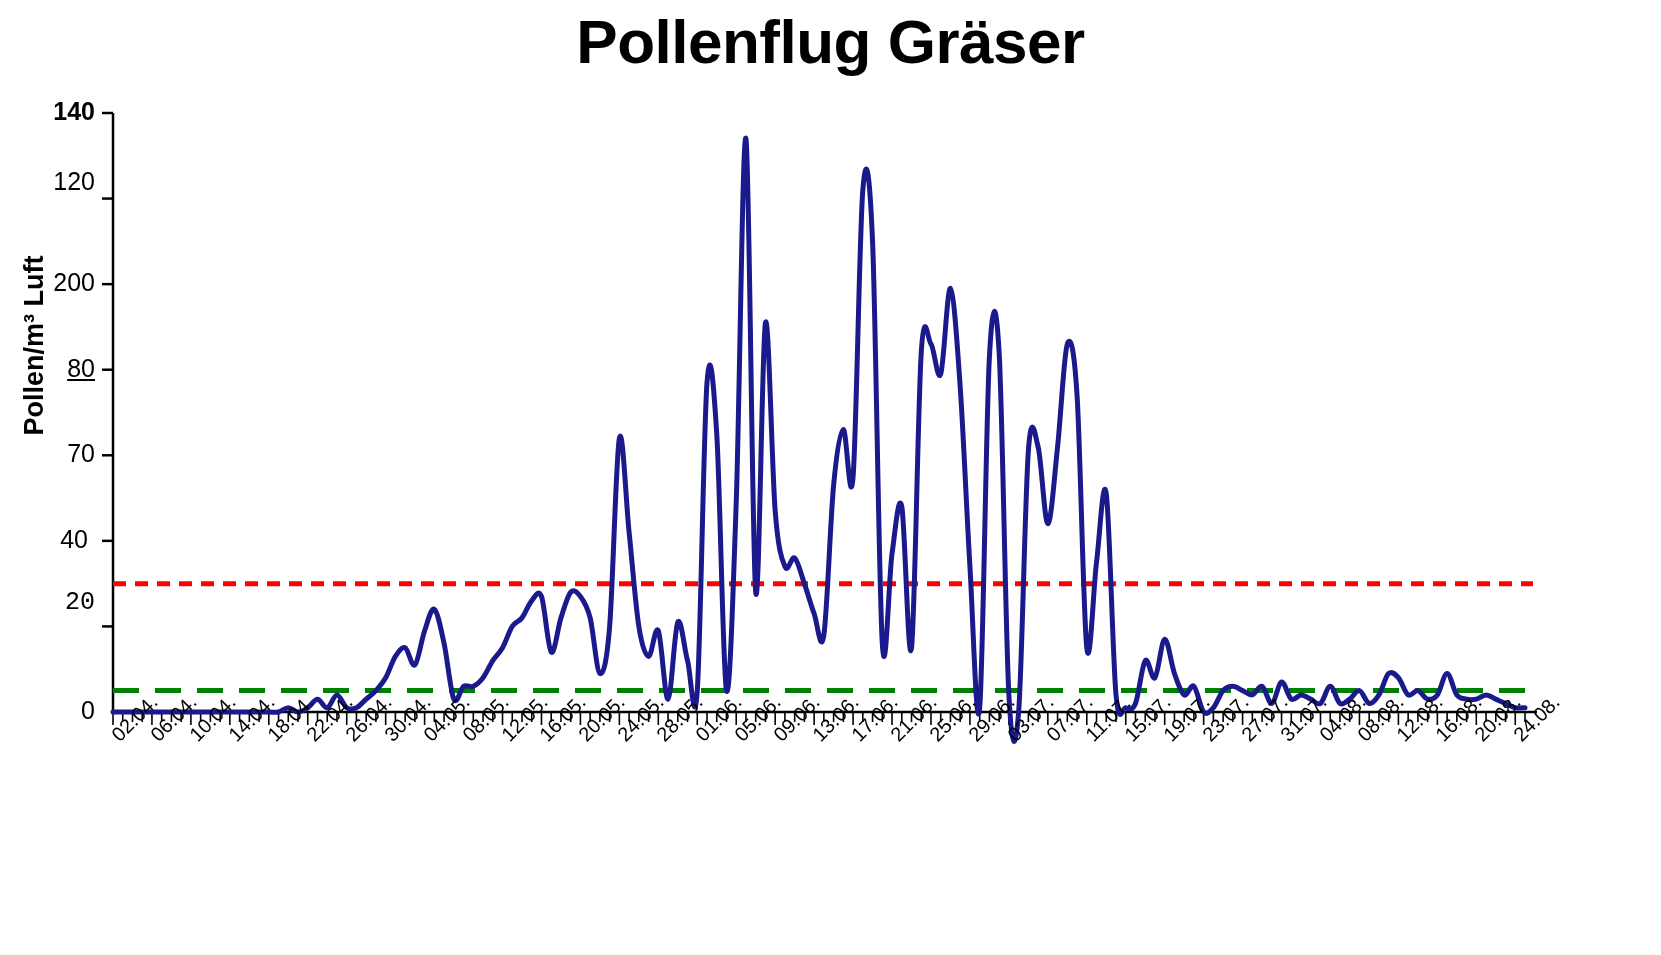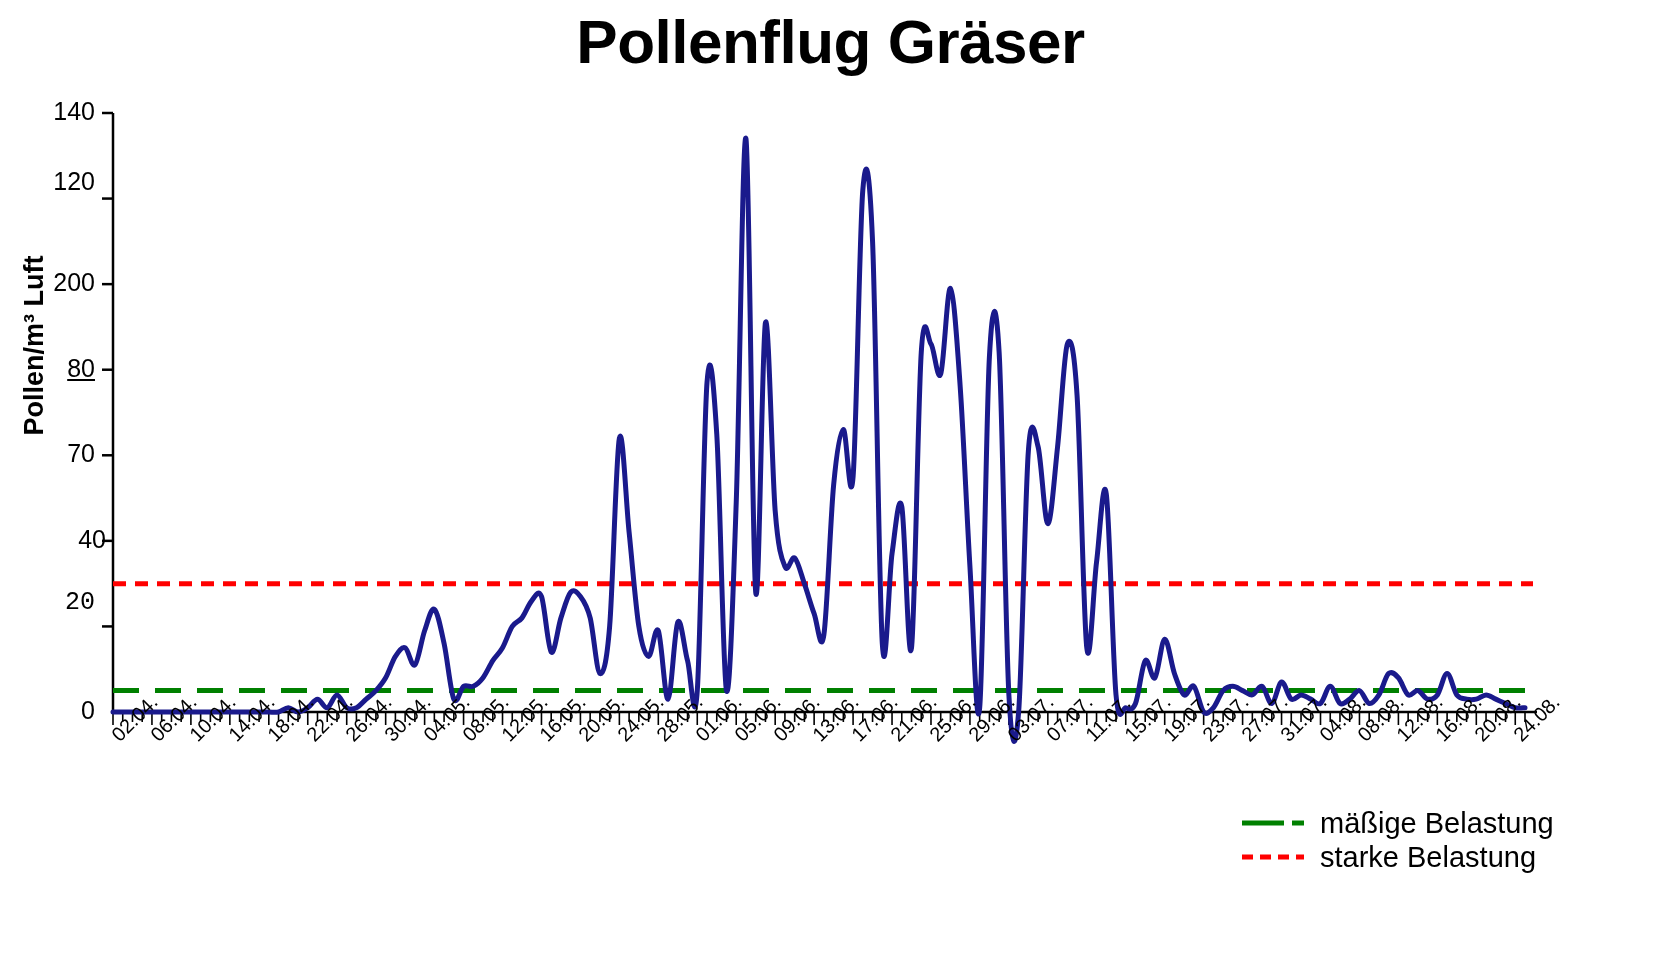--- a/index.html
+++ b/index.html
@@ -215,26 +215,26 @@
         <line x1="113" y1="583.6428571428571" x2="1533" y2="583.6428571428571" stroke="#ff0000" stroke-width="5" stroke-dasharray="13 9" stroke-linecap="butt"></line>
       </g>
     <g id="svg-series">
         <path d="M 113.00 712.00 C 114.62 712.00, 119.49 712.00, 122.74 712.00 C 125.98 712.00, 129.23 712.00, 132.48 712.00 C 135.72 712.00, 138.97 712.00, 142.21 712.00 C 145.46 712.00, 148.71 712.00, 151.95 712.00 C 155.20 712.00, 158.44 712.00, 161.69 712.00 C 164.94 712.00, 168.18 712.00, 171.43 712.00 C 174.67 712.00, 177.92 712.00, 181.17 712.00 C 184.41 712.00, 187.66 712.00, 190.90 712.00 C 194.15 712.00, 197.40 712.00, 200.64 712.00 C 203.89 712.00, 207.13 712.00, 210.38 712.00 C 213.63 712.00, 216.87 712.00, 220.12 712.00 C 223.36 712.00, 226.61 712.00, 229.86 712.00 C 233.10 712.00, 236.35 712.00, 239.59 712.00 C 242.84 712.00, 246.09 712.00, 249.33 712.00 C 252.58 712.00, 255.82 712.00, 259.07 712.00 C 262.31 712.00, 265.56 712.00, 268.81 712.00 C 272.05 712.00, 275.30 712.71, 278.54 712.00 C 281.79 711.29, 285.04 707.72, 288.28 707.72 C 291.53 707.72, 294.77 712.00, 298.02 712.00 C 301.27 712.00, 304.51 709.86, 307.76 707.72 C 311.00 705.58, 314.25 699.16, 317.50 699.16 C 320.74 699.16, 323.99 708.43, 327.23 707.72 C 330.48 707.01, 333.73 694.89, 336.97 694.89 C 340.22 694.89, 343.46 705.58, 346.71 707.72 C 349.96 709.86, 353.20 709.15, 356.45 707.72 C 359.69 706.30, 362.94 702.02, 366.19 699.16 C 369.43 696.31, 372.68 694.17, 375.92 690.61 C 379.17 687.04, 382.42 683.48, 385.66 677.77 C 388.91 672.07, 392.15 661.37, 395.40 656.38 C 398.65 651.39, 401.89 646.40, 405.14 647.82 C 408.38 649.25, 411.63 667.79, 414.88 664.94 C 418.12 662.08, 421.37 639.98, 424.61 630.71 C 427.86 621.44, 431.11 607.17, 434.35 609.31 C 437.60 611.45, 440.84 628.57, 444.09 643.54 C 447.34 658.52, 450.58 692.03, 453.83 699.16 C 457.07 706.30, 460.32 688.47, 463.57 686.33 C 466.81 684.19, 470.06 687.75, 473.30 686.33 C 476.55 684.90, 479.80 682.05, 483.04 677.77 C 486.29 673.49, 489.53 665.65, 492.78 660.66 C 496.03 655.67, 499.27 653.53, 502.52 647.82 C 505.76 642.12, 509.01 631.42, 512.26 626.43 C 515.50 621.44, 518.75 622.15, 521.99 617.87 C 525.24 613.59, 528.49 604.32, 531.73 600.76 C 534.98 597.19, 538.22 587.92, 541.47 596.48 C 544.71 605.04, 547.96 648.53, 551.21 652.10 C 554.45 655.67, 557.70 627.85, 560.94 617.87 C 564.19 607.89, 567.44 595.77, 570.68 592.20 C 573.93 588.63, 577.17 592.20, 580.42 596.48 C 583.67 600.76, 586.91 605.04, 590.16 617.87 C 593.40 630.71, 596.65 672.07, 599.90 673.49 C 603.14 674.92, 606.39 665.65, 609.63 626.43 C 612.88 587.21, 616.13 453.86, 619.37 438.17 C 622.62 422.48, 625.86 500.92, 629.11 532.30 C 632.36 563.68, 635.60 605.75, 638.85 626.43 C 642.09 647.11, 645.34 655.67, 648.59 656.38 C 651.83 657.09, 655.08 623.58, 658.32 630.71 C 661.57 637.84, 664.82 700.59, 668.06 699.16 C 671.31 697.74, 674.55 628.57, 677.80 622.15 C 681.05 615.73, 684.29 649.25, 687.54 660.66 C 690.78 672.07, 694.03 736.96, 697.28 690.61 C 700.52 644.26, 703.77 425.34, 707.01 382.55 C 710.26 339.76, 713.51 382.55, 716.75 433.89 C 720.00 485.24, 723.24 679.20, 726.49 690.61 C 729.74 702.02, 732.98 594.34, 736.23 502.35 C 739.47 410.36, 742.72 123.70, 745.97 138.67 C 749.21 153.65, 752.46 561.54, 755.70 592.20 C 758.95 622.86, 762.20 336.20, 765.44 322.65 C 768.69 309.10, 771.93 470.26, 775.18 510.91 C 778.43 551.55, 781.67 558.68, 784.92 566.53 C 788.16 574.37, 791.41 555.12, 794.66 557.97 C 797.90 560.82, 801.15 574.37, 804.39 583.64 C 807.64 592.91, 810.89 605.04, 814.13 613.59 C 817.38 622.15, 820.62 656.38, 823.87 634.99 C 827.11 613.59, 830.36 519.46, 833.61 485.24 C 836.85 451.01, 840.10 431.04, 843.34 429.61 C 846.59 428.19, 849.84 516.61, 853.08 476.68 C 856.33 436.75, 859.57 229.23, 862.82 190.01 C 866.07 150.79, 869.31 165.77, 872.56 241.36 C 875.80 316.95, 879.05 591.49, 882.30 643.54 C 885.54 695.60, 888.79 576.51, 892.03 553.69 C 895.28 530.87, 898.53 490.94, 901.77 506.63 C 905.02 522.32, 908.26 673.49, 911.51 647.82 C 914.76 622.15, 918.00 403.23, 921.25 352.60 C 924.49 301.97, 927.74 340.48, 930.99 344.04 C 934.23 347.61, 937.48 383.26, 940.72 373.99 C 943.97 364.72, 947.22 286.28, 950.46 288.42 C 953.71 290.56, 956.95 340.48, 960.20 386.83 C 963.45 433.18, 966.69 513.05, 969.94 566.53 C 973.18 620.01, 976.43 742.66, 979.68 707.72 C 982.92 672.78, 986.17 416.07, 989.41 356.88 C 992.66 297.69, 995.91 296.27, 999.15 352.60 C 1002.40 408.93, 1005.64 634.99, 1008.89 694.89 C 1012.14 754.79, 1015.38 752.65, 1018.63 712.00 C 1021.87 671.35, 1025.12 495.22, 1028.37 451.01 C 1031.61 406.80, 1034.86 434.61, 1038.10 446.73 C 1041.35 458.85, 1044.60 523.74, 1047.84 523.74 C 1051.09 523.74, 1054.33 476.68, 1057.58 446.73 C 1060.83 416.78, 1064.07 352.60, 1067.32 344.04 C 1070.56 335.49, 1073.81 344.76, 1077.06 395.39 C 1080.30 446.02, 1083.55 620.01, 1086.79 647.82 C 1090.04 675.63, 1093.29 587.92, 1096.53 562.25 C 1099.78 536.58, 1103.02 471.69, 1106.27 493.79 C 1109.51 515.90, 1112.76 659.23, 1116.01 694.89 C 1119.25 730.54, 1122.50 706.30, 1125.74 707.72 C 1128.99 709.15, 1132.24 711.29, 1135.48 703.44 C 1138.73 695.60, 1141.97 664.94, 1145.22 660.66 C 1148.47 656.38, 1151.71 681.34, 1154.96 677.77 C 1158.20 674.21, 1161.45 639.98, 1164.70 639.26 C 1167.94 638.55, 1171.19 664.22, 1174.43 673.49 C 1177.68 682.76, 1180.93 692.75, 1184.17 694.89 C 1187.42 697.02, 1190.66 683.48, 1193.91 686.33 C 1197.16 689.18, 1200.40 708.43, 1203.65 712.00 C 1206.89 715.57, 1210.14 711.29, 1213.39 707.72 C 1216.63 704.16, 1219.88 694.17, 1223.12 690.61 C 1226.37 687.04, 1229.62 686.33, 1232.86 686.33 C 1236.11 686.33, 1239.35 689.18, 1242.60 690.61 C 1245.85 692.03, 1249.09 695.60, 1252.34 694.89 C 1255.58 694.17, 1258.83 684.90, 1262.08 686.33 C 1265.32 687.75, 1268.57 704.16, 1271.81 703.44 C 1275.06 702.73, 1278.31 682.76, 1281.55 682.05 C 1284.80 681.34, 1288.04 697.02, 1291.29 699.16 C 1294.54 701.30, 1297.78 694.89, 1301.03 694.89 C 1304.27 694.89, 1307.52 697.74, 1310.77 699.16 C 1314.01 700.59, 1317.26 705.58, 1320.50 703.44 C 1323.75 701.30, 1327.00 686.33, 1330.24 686.33 C 1333.49 686.33, 1336.73 701.30, 1339.98 703.44 C 1343.23 705.58, 1346.47 701.30, 1349.72 699.16 C 1352.96 697.02, 1356.21 689.89, 1359.46 690.61 C 1362.70 691.32, 1365.95 702.73, 1369.19 703.44 C 1372.44 704.16, 1375.69 699.88, 1378.93 694.89 C 1382.18 689.89, 1385.42 676.35, 1388.67 673.49 C 1391.91 670.64, 1395.16 674.21, 1398.41 677.77 C 1401.65 681.34, 1404.90 692.75, 1408.14 694.89 C 1411.39 697.02, 1414.64 689.89, 1417.88 690.61 C 1421.13 691.32, 1424.37 698.45, 1427.62 699.16 C 1430.87 699.88, 1434.11 699.16, 1437.36 694.89 C 1440.60 690.61, 1443.85 673.49, 1447.10 673.49 C 1450.34 673.49, 1453.59 690.61, 1456.83 694.89 C 1460.08 699.16, 1463.33 698.45, 1466.57 699.16 C 1469.82 699.88, 1473.06 699.88, 1476.31 699.16 C 1479.56 698.45, 1482.80 694.89, 1486.05 694.89 C 1489.29 694.89, 1492.54 697.74, 1495.79 699.16 C 1499.03 700.59, 1502.28 702.02, 1505.52 703.44 C 1508.77 704.87, 1512.02 707.01, 1515.26 707.72 C 1518.51 708.43, 1523.38 707.72, 1525.00 707.72" fill="none" stroke="#1a1a8c" stroke-width="5" stroke-linejoin="round" stroke-linecap="round"></path>
       </g>
   </svg>
 
   <div id="ytick-labels">
       <div class="ytick-label" style="left: 35px; top: 696px;">0</div>
       <div class="ytick-label" style="left: 35px; top: 588px; font-family: Liberation Mono, monospace;">20</div>
-      <div class="ytick-label" style="left: 46px; top: 524.857px;">40</div>
+      <div class="ytick-label" style="left: 28px; top: 524.857px;">40</div>
       <div class="ytick-label" style="left: 35px; top: 439.286px;">70</div>
       <div class="ytick-label" style="left: 35px; top: 353.714px; text-decoration: underline;">80</div>
       <div class="ytick-label" style="left: 35px; top: 268.143px;">200</div>
       <div class="ytick-label" style="left: 35px; top: 167px;">120</div>
-      <div class="ytick-label" style="left: 35px; top: 97px;">140</div>
+      <div class="ytick-label" style="left: 35px; top: 97px; font-weight: bold;">140</div>
     </div>
   <div id="xtick-labels">
       <div class="xtick-label" style="left: 107px; top: 730px;">02.04.</div>
       <div class="xtick-label" style="left: 145.952px; top: 730px;">06.04.</div>
       <div class="xtick-label" style="left: 184.903px; top: 730px;">10.04.</div>
       <div class="xtick-label" style="left: 223.855px; top: 730px;">14.04.</div>
       <div class="xtick-label" style="left: 262.807px; top: 730px;">18.04.</div>
       <div class="xtick-label" style="left: 301.759px; top: 730px;">22.04.</div>
       <div class="xtick-label" style="left: 340.71px; top: 730px;">26.04.</div>
       <div class="xtick-label" style="left: 379.662px; top: 730px;">30.04.</div>
@@ -262,33 +262,14 @@
       <div class="xtick-label" style="left: 1236.6px; top: 730px;">27.07.</div>
       <div class="xtick-label" style="left: 1275.55px; top: 730px;">31.07.</div>
       <div class="xtick-label" style="left: 1314.5px; top: 730px;">04.08.</div>
       <div class="xtick-label" style="left: 1353.46px; top: 730px;">08.08.</div>
       <div class="xtick-label" style="left: 1392.41px; top: 730px;">12.08.</div>
       <div class="xtick-label" style="left: 1431.36px; top: 730px;">16.08.</div>
       <div class="xtick-label" style="left: 1470.31px; top: 730px;">20.08.</div>
       <div class="xtick-label" style="left: 1509.26px; top: 730px;">24.08.</div>
     </div>
 
-  <div id="legend">
-    <div class="legend-row">
-      <span class="legend-swatch">
-        <svg width="78" height="18" viewBox="0 0 78 18">
-          <line x1="2" y1="9" x2="44" y2="9" stroke="#008000" stroke-width="5"></line>
-          <line x1="52" y1="9" x2="64" y2="9" stroke="#008000" stroke-width="5"></line>
-        </svg>
-      </span>
-      <span class="legend-text">mäßige Belastung</span>
-    </div>
-    <div class="legend-row">
-      <span class="legend-swatch">
-        <svg width="78" height="18" viewBox="0 0 78 18">
-          <line x1="2" y1="9" x2="64" y2="9" stroke="#ff0000" stroke-width="5" stroke-dasharray="11 7"></line>
-        </svg>
-      </span>
-      <span class="legend-text">starke Belastung</span>
-    </div>
-  </div>
 
 </div>
 
 </body></html>

